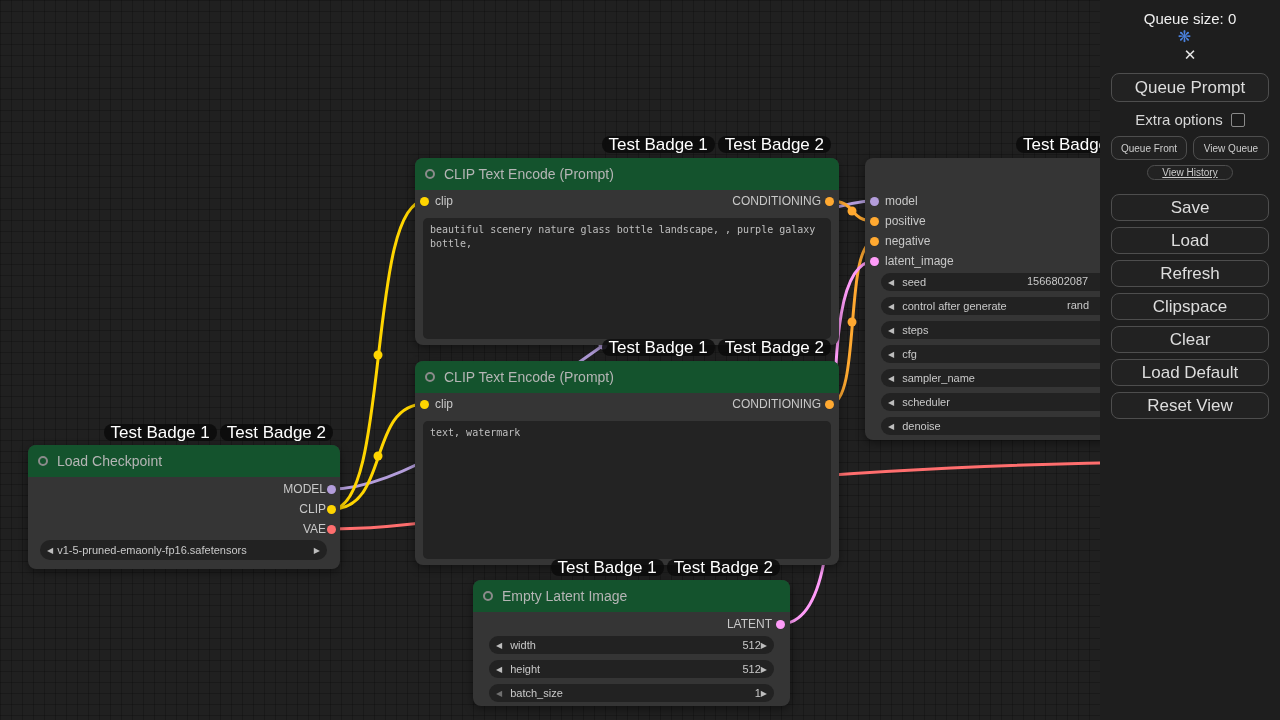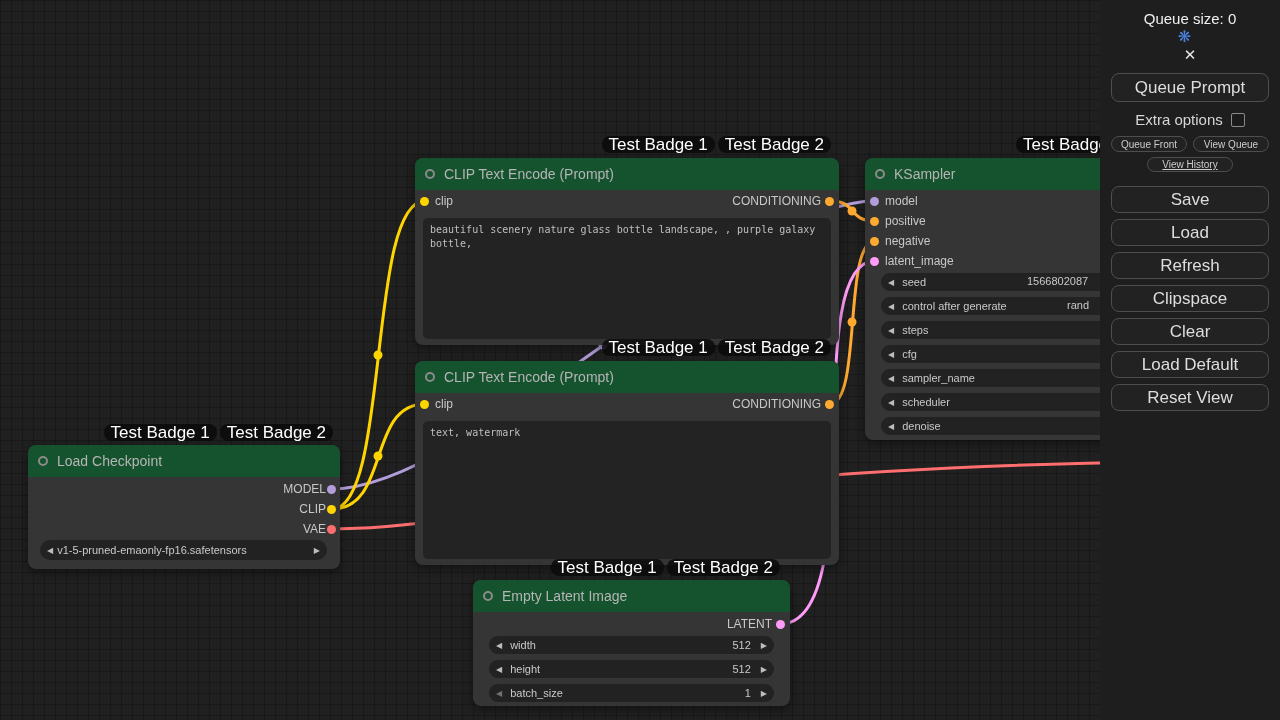--- a/index.html
+++ b/index.html
@@ -52,21 +52,21 @@
   .widget {
     position:absolute; height:18px; background:#222222; border-radius:9px;
     display:flex; align-items:center; padding:0 7px;
     font-size:11px; color:#c9c9c9; white-space:nowrap; overflow:hidden;
   }
   .widget.tall { height:20px; border-radius:10px; }
   .w-arrow { font-family:"DejaVu Sans", sans-serif; font-size:8px; color:#bdbdbd; flex:none; }
   .w-arrow.dim { color:#6f6f6f; }
   .w-name { margin-left:8px; }
   .w-center { flex:1; text-align:left; margin:0 4px; overflow:hidden; }
-  .w-value-right { margin-left:auto; margin-right:10px; }
+  .w-value-right { margin-left:auto; }
   .w-value-abs { position:absolute; top:2px; }
 
   .node-text {
     position:absolute; background:#232323; border-radius:5px;
     color:#bfbfbf; font-family:"DejaVu Sans Mono", monospace;
     font-size:10px; line-height:1.35; padding:5px 7px;
     white-space:pre-wrap; word-break:break-word; overflow:hidden;
   }
 
   .badges { position:absolute; display:flex; gap:3px; z-index:3; }
@@ -93,21 +93,21 @@
     font-family:"Liberation Sans", sans-serif; padding:0;
   }
   .btn-queue { height:29px; margin-bottom:9px; }
   .extra-row { display:flex; align-items:center; justify-content:center; gap:8px;
                color:#d6d6d6; font-size:15px; margin-bottom:8px; }
   .extra-row input[type=checkbox] {
     appearance:none; width:14px; height:14px; margin:0;
     border:1px solid #8a8a8a; border-radius:2px; background:#1b1b1b; cursor:pointer;
   }
   .small-row { display:flex; gap:6px; margin-bottom:5px; }
-  .btn-small { font-size:10px; height:16px; border-radius:8px; color:#cccccc; flex:1; }
+  .btn-small { font-size:10px; height:24px; border-radius:8px; color:#cccccc; flex:1; }
   .btn-history { font-size:10px; height:15px; border-radius:8px; color:#cccccc;
                  width:86px; margin:0 auto 14px auto;text-decoration:underline; }
   .btn-big { height:27px; margin-bottom:6px; }
 </style>
 </head>
 <body>
 
 <svg class="wires" width="1280" height="720">
   <path class="w-vae" d="M 332 529 C 480 529 640 468 1160 462"></path>
   <path class="w-model" d="M 332 489 C 470 489 737 201 875 201"></path>
@@ -189,24 +189,20 @@
   </div>
   <span class="slot-dot c-cond" style="top:39px; right:5px"></span>
   <div class="node-text" style="left:8px; right:8px; top:60px; bottom:6px">text, watermark</div>
 </div>
 
 <div class="node" style="left:865px; top:158px; width:300px; height:282px">
   <div class="badges" style="top:-22px; left:151px">
     <span class="badge">Test Badge 1</span>
     <span class="badge">Test Badge 2</span>
   </div>
-  <div class="node-title">
-    <span class="title-dot"></span>
-    <span>KSampler</span>
-  </div>
   <span class="slot-dot c-model" style="top:39px; left:5px"></span>
   <div class="slot-row" style="top:33px; left:20px">
     <span>model</span>
   </div>
   <span class="slot-dot c-cond" style="top:59px; left:5px"></span>
   <div class="slot-row" style="top:53px; left:20px">
     <span>positive</span>
   </div>
   <span class="slot-dot c-cond" style="top:79px; left:5px"></span>
   <div class="slot-row" style="top:73px; left:20px">

